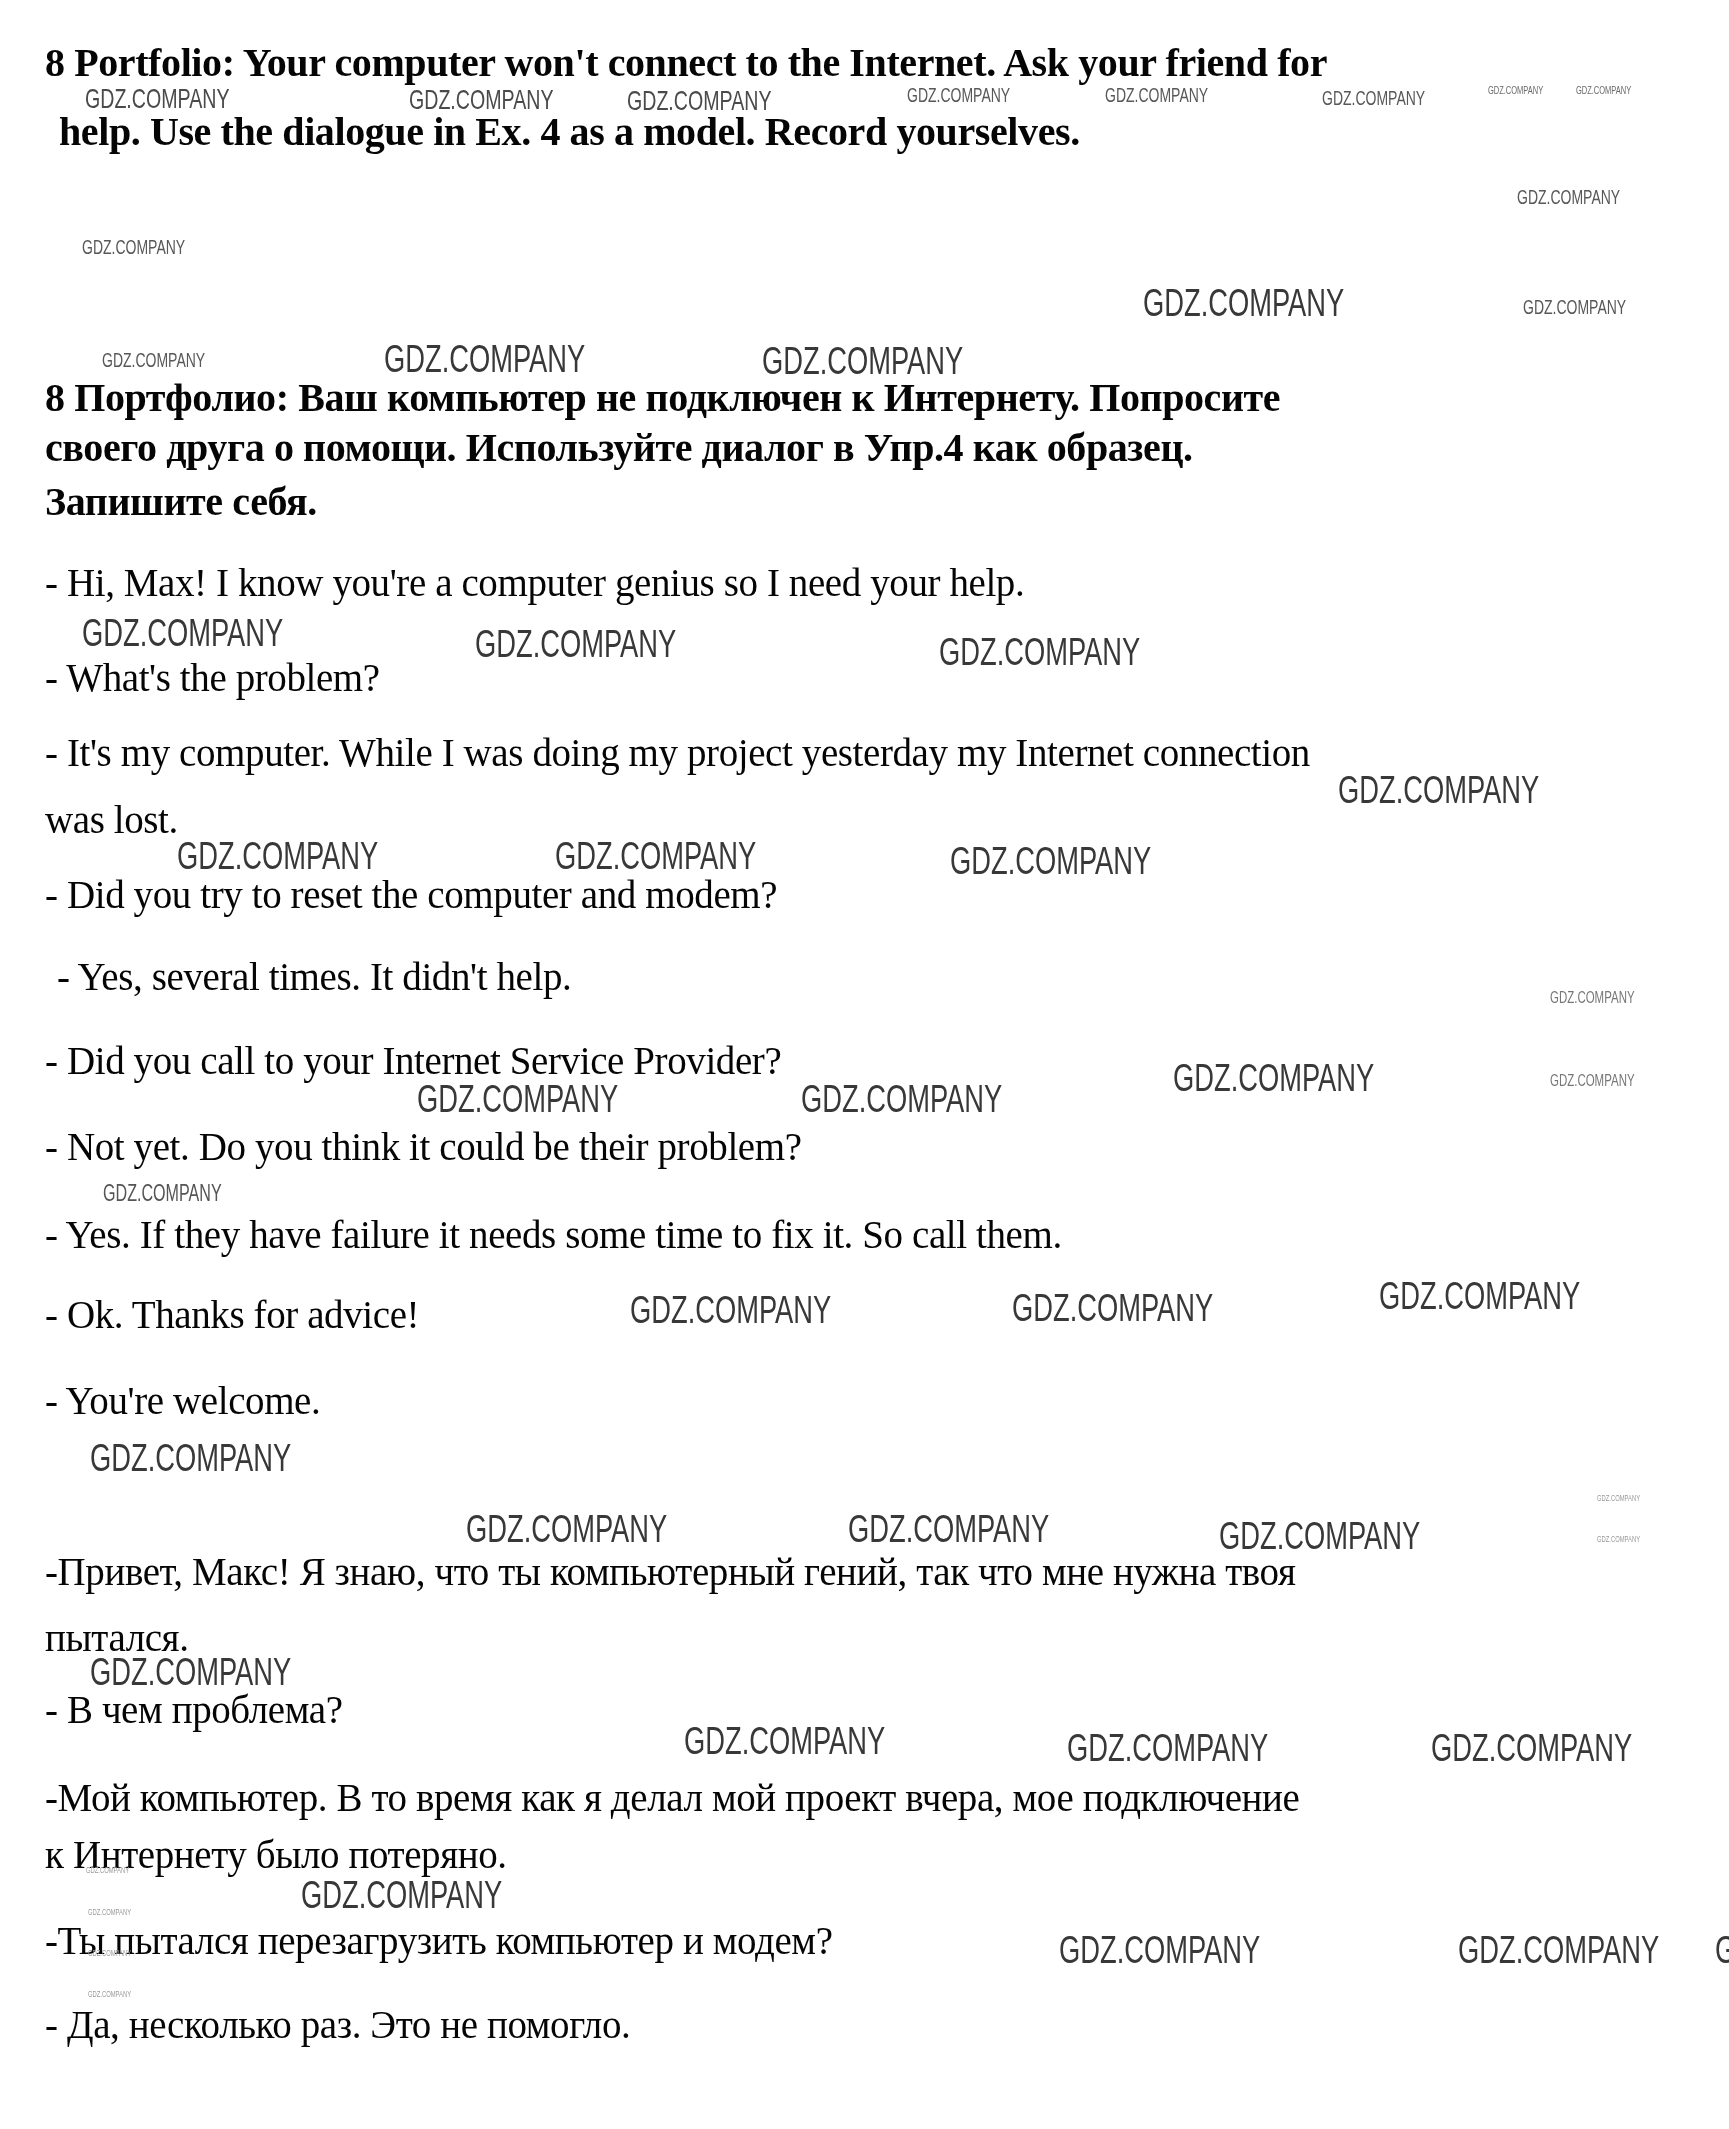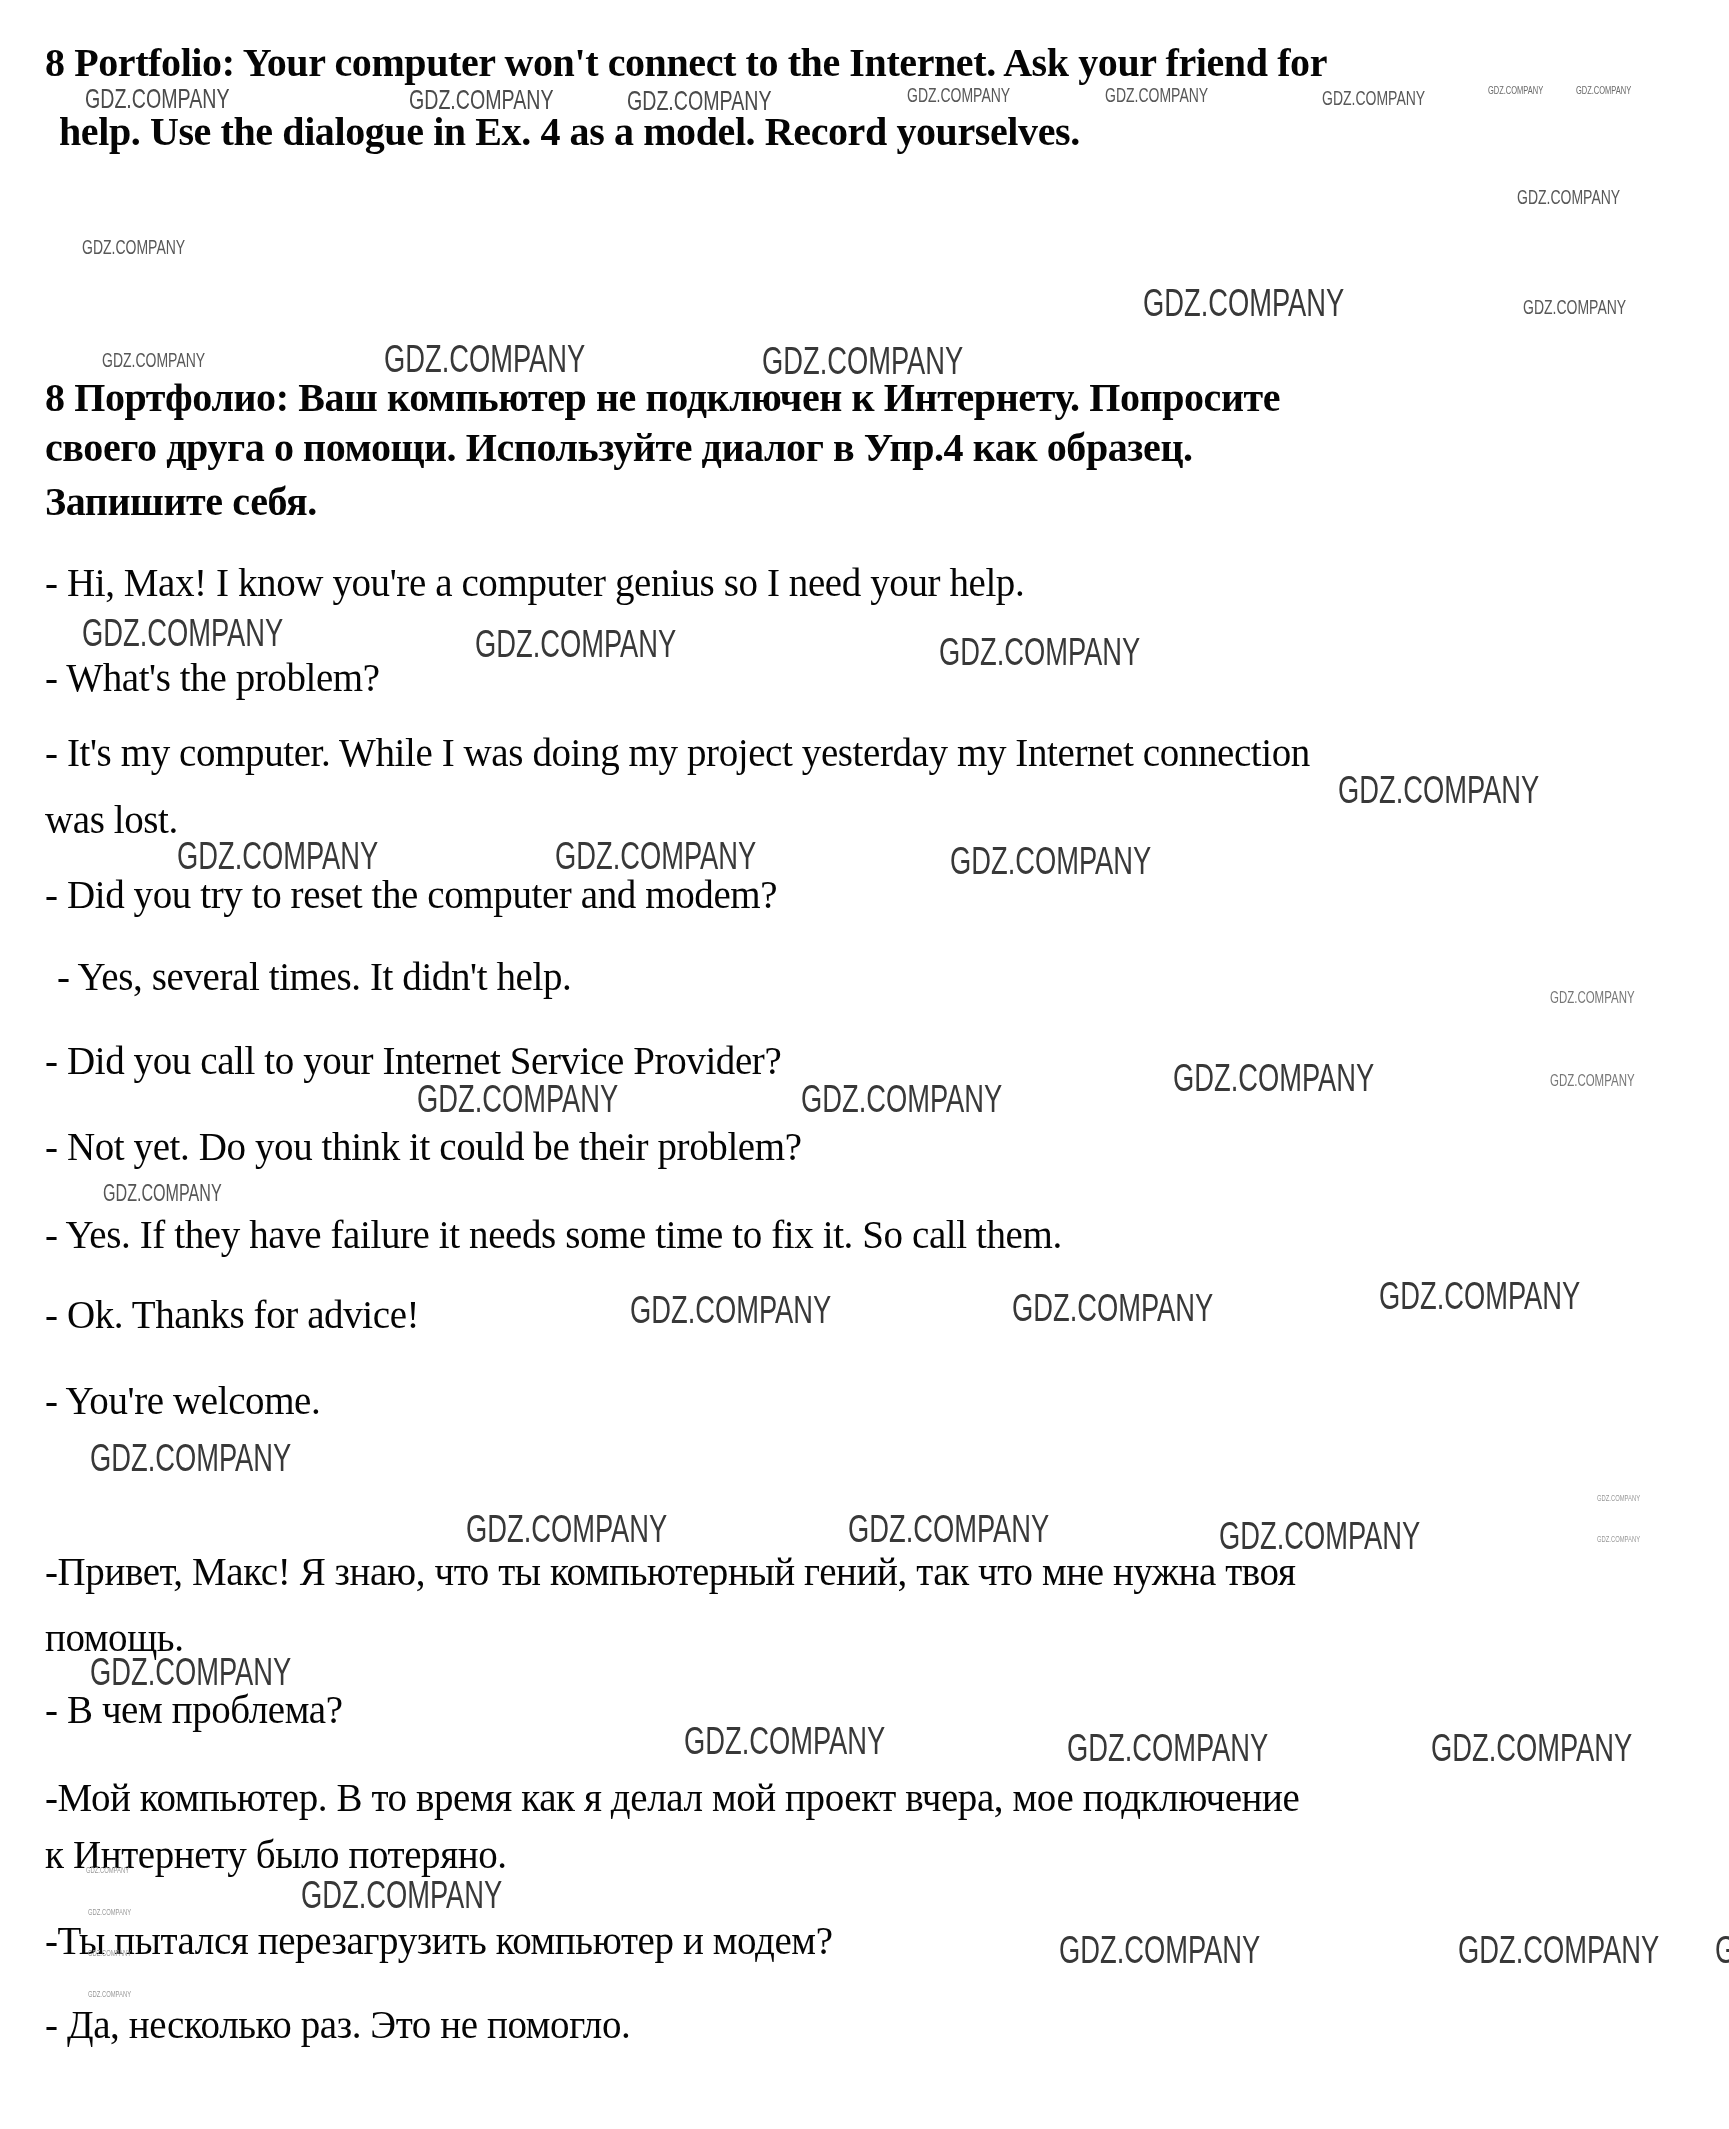--- a/index.html
+++ b/index.html
@@ -61,21 +61,21 @@
   <div class="line" style="left:45px;top:787px;margin-top:12px;">was lost.</div>
   <div class="line" style="left:45px;top:874px;">- Did you try to reset the computer and modem?</div>
   <div class="line" style="left:57px;top:956px;">- Yes, several times. It didn't help.</div>
   <div class="line" style="left:45px;top:1040px;">- Did you call to your Internet Service Provider?</div>
   <div class="line" style="left:45px;top:1126px;">- Not yet. Do you think it could be their problem?</div>
   <div class="line" style="left:45px;top:1214px;">- Yes. If they have failure it needs some time to fix it. So call them.</div>
   <div class="line" style="left:45px;top:1294px;">- Ok. Thanks for advice!</div>
   <div class="line" style="left:45px;top:1380px;">- You're welcome.</div>
 
   <div class="line" style="left:45px;top:1551px;">-Привет, Макс! Я знаю, что ты компьютерный гений, так что мне нужна твоя</div>
-  <div class="line" style="left:45px;top:1617px;">помощь.</div>
+  <div class="line" style="left:45px;top:1617px;">пытался.</div>
   <div class="line" style="left:45px;top:1689px;">- В чем проблема?</div>
   <div class="line" style="left:45px;top:1777px;">-Мой компьютер. В то время как я делал мой проект вчера, мое подключение</div>
   <div class="line" style="left:45px;top:1834px;">к Интернету было потеряно.</div>
   <div class="line" style="left:45px;top:1920px;">-Ты пытался перезагрузить компьютер и модем?</div>
   <div class="line" style="left:45px;top:2004px;">- Да, несколько раз. Это не помогло.</div>
 
   <span class="wm wm-m" style="left:85px;top:85px;">GDZ.COMPANY</span>
   <span class="wm wm-m" style="left:409px;top:86px;">GDZ.COMPANY</span>
   <span class="wm wm-m" style="left:627px;top:87px;">GDZ.COMPANY</span>
   <span class="wm wm-s" style="left:907px;top:85px;">GDZ.COMPANY</span>

